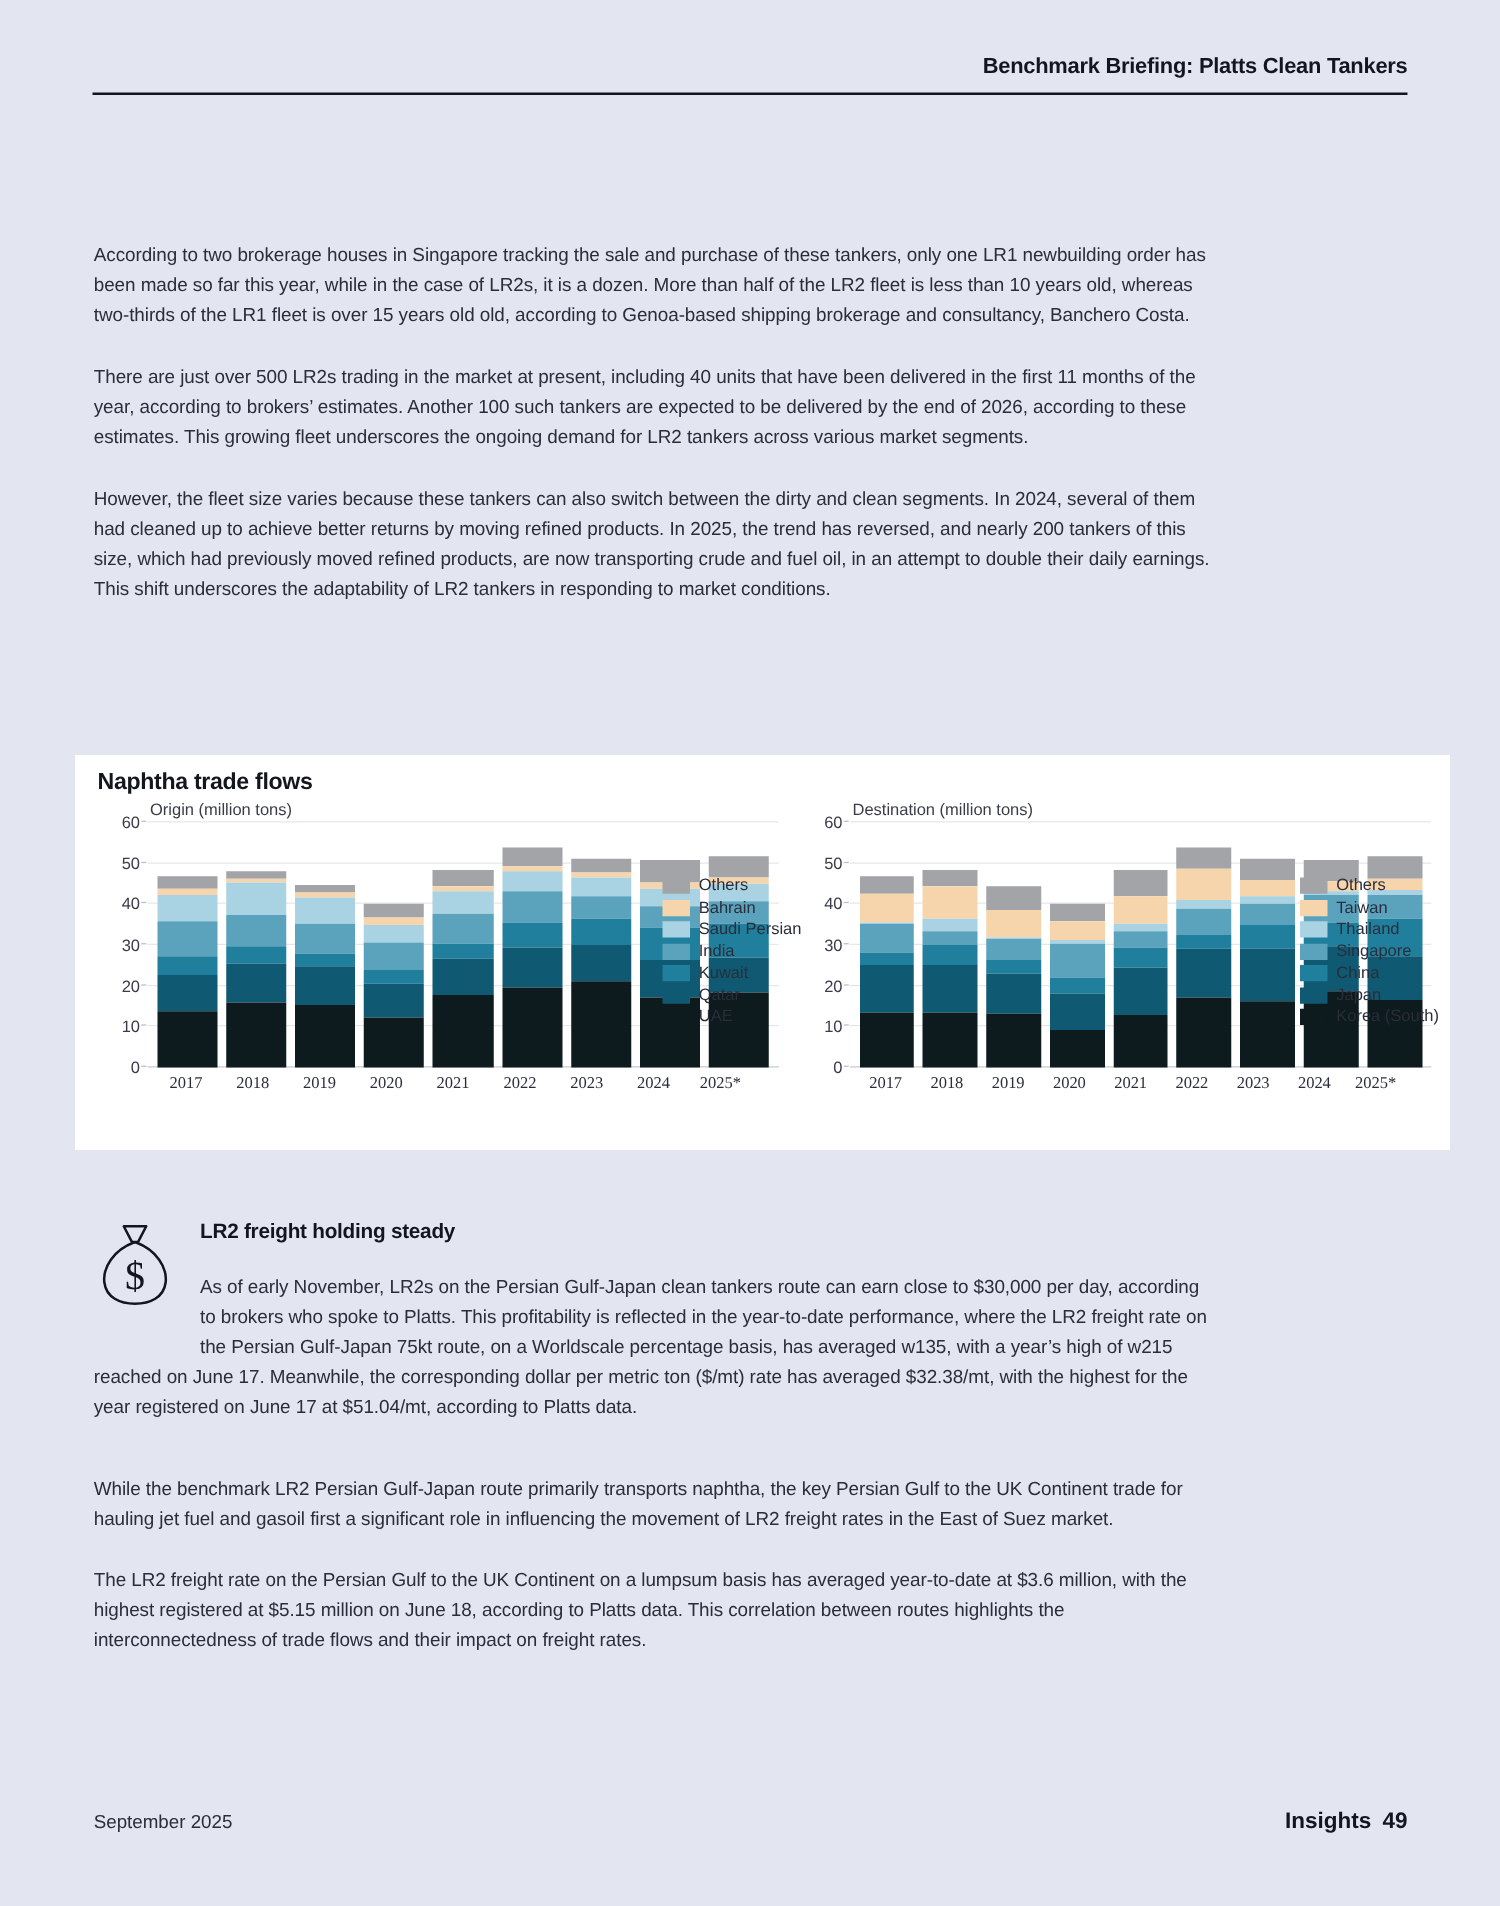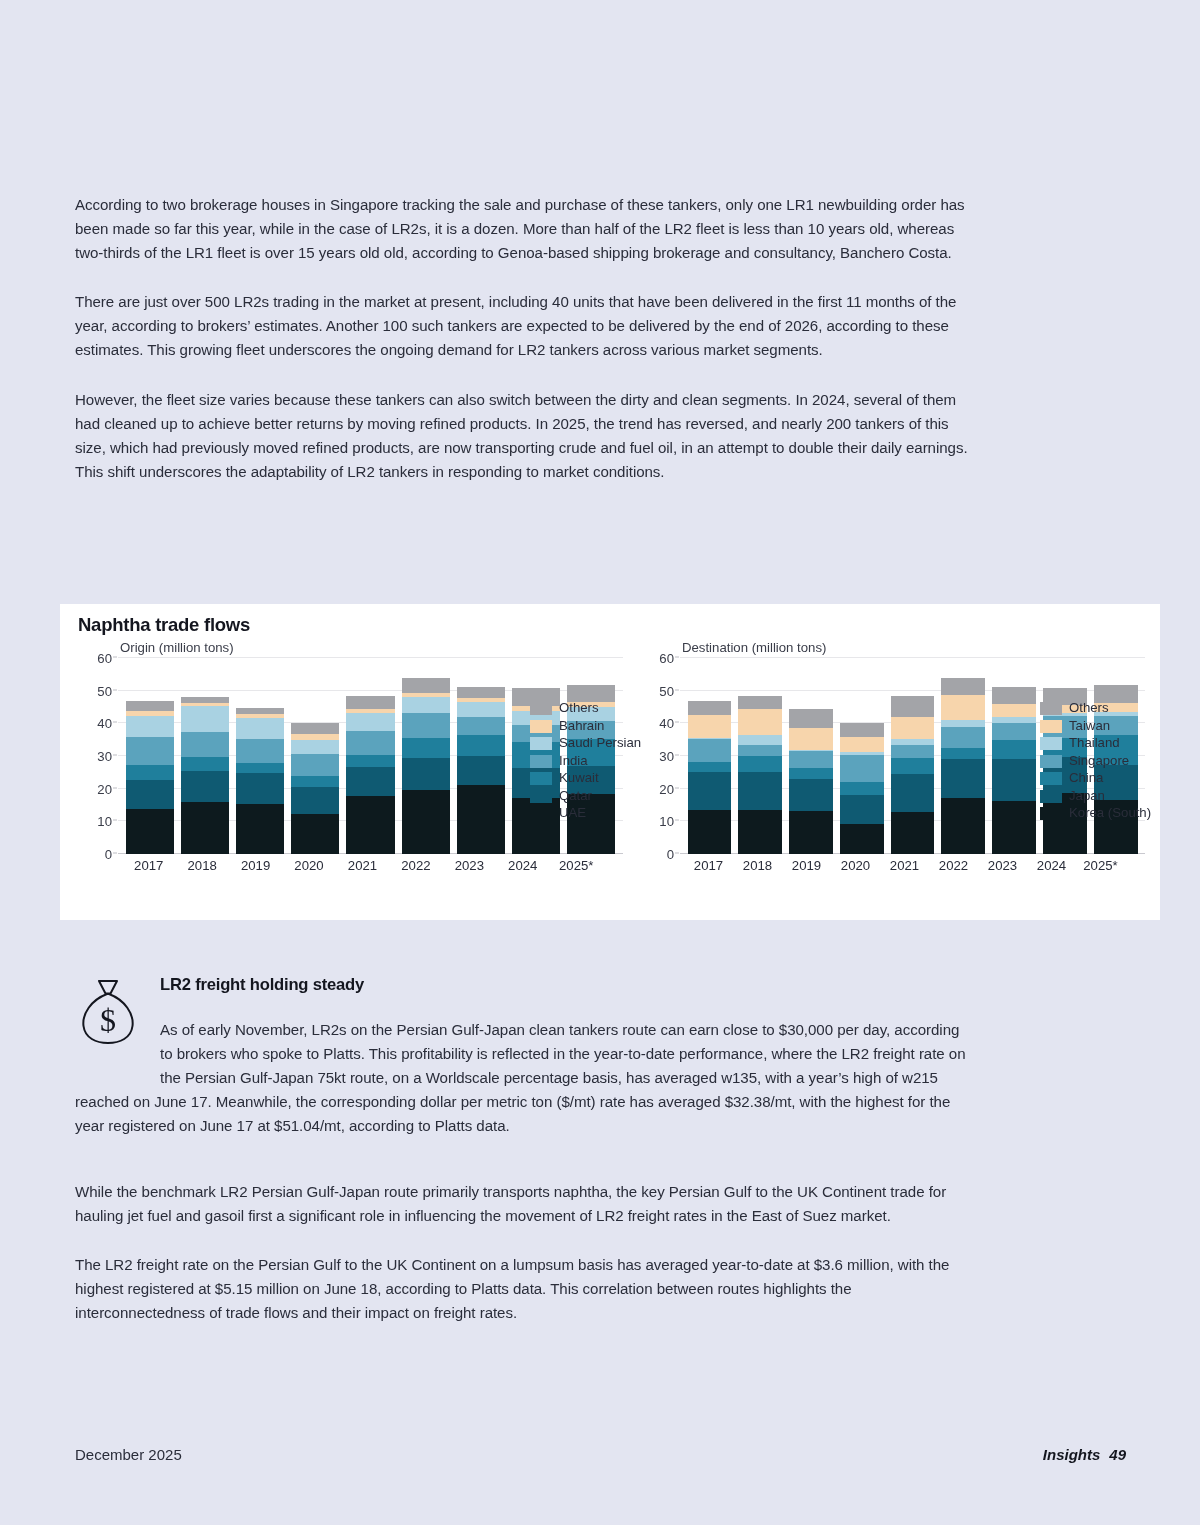--- a/index.html
+++ b/index.html
@@ -78,21 +78,21 @@
     padding:0 4px;
   }
   .barwrap {
     position:relative; height:100%;
     display:flex; flex-direction:column; justify-content:flex-end;
     flex:1 1 0; margin:0 3.5px;
   }
   .seg { width:100%; }
   .xlabels {
     position:absolute; left:40px; right:16px; top:218px;
-    display:flex; justify-content:space-between; padding:0 4px;
+    display:flex; justify-content:space-between; padding:0 4px;font-family:Liberation Serif, serif;
   }
   .xlab {
     flex:1 1 0; margin:0 3.5px; text-align:center;
     font-size:13.2px; color:#2a2d3a; white-space:nowrap;
   }
 
   .legend {
     position:absolute; top:0; display:flex; flex-direction:column; gap:2.5px;
   }
   .legend-left  { left:452px; top:60px; }
@@ -125,29 +125,33 @@
   }
 
   .tail { position:absolute; left:75px; top:1180px; width:900px; }
 
   
   .footer {
     position:absolute; left:75px; top:1446px; width:1051px;
     display:flex; justify-content:space-between; align-items:baseline;
   }
   .footer-left { font-size:15px; color:#2a2d3a; }
-  .footer-right { font-size:15px; color:#14161f;font-style:italic; }
+  .footer-right { font-size:18px; color:#14161f; }
   .footer-right b { font-weight:700; }
   .footer-page { font-weight:700; margin-left:9px; }
 </style>
 </head>
 <body>
 
 <div class="page">
 
+  <div class="header">
+    <div class="header-title">Benchmark Briefing: Platts Clean Tankers</div>
+    <div class="header-rule"></div>
+  </div>
 
   <div class="body-col">
     <p class="para">According to two brokerage houses in Singapore tracking the sale and purchase of these tankers, only one LR1 newbuilding order has been made so far this year, while in the case of LR2s, it is a dozen. More than half of the LR2 fleet is less than 10 years old, whereas two-thirds of the LR1 fleet is over 15 years old old, according to Genoa-based shipping brokerage and consultancy, Banchero Costa.</p>
     <p class="para">There are just over 500 LR2s trading in the market at present, including 40 units that have been delivered in the first 11 months of the year, according to brokers’ estimates. Another 100 such tankers are expected to be delivered by the end of 2026, according to these estimates. This growing fleet underscores the ongoing demand for LR2 tankers across various market segments.</p>
     <p class="para">However, the fleet size varies because these tankers can also switch between the dirty and clean segments. In 2024, several of them had cleaned up to achieve better returns by moving refined products. In 2025, the trend has reversed, and nearly 200 tankers of this size, which had previously moved refined products, are now transporting crude and fuel oil, in an attempt to double their daily earnings. This shift underscores the adaptability of LR2 tankers in responding to market conditions.</p>
   </div>
 
   <div class="chart-card">
     <div class="chart-card-title">Naphtha trade flows</div>
 
@@ -473,19 +477,19 @@
       <span>As of early November, LR2s on the Persian Gulf-Japan clean tankers route can earn close to $30,000 per day, according to  brokers who spoke to Platts. This profitability is reflected in the year-to-date performance, where the LR2 freight rate on the Persian Gulf-Japan 75kt route, on a Worldscale percentage basis, has averaged w135, with a year’s high of w215 reached on June 17. Meanwhile, the corresponding dollar per metric ton ($/mt) rate has averaged $32.38/mt, with the highest for the year registered on June 17 at $51.04/mt, according to Platts data.</span>
     </div>
   </div>
 
   <div class="tail">
     <p class="para">While the benchmark LR2 Persian Gulf-Japan route primarily transports naphtha, the key Persian Gulf to the UK Continent trade for hauling jet fuel and gasoil first a significant role in influencing the movement of LR2 freight rates in the East of Suez market.</p>
     <p class="para">The LR2 freight rate on the Persian Gulf to the UK Continent on a lumpsum basis has averaged year-to-date at $3.6 million, with the highest registered at $5.15 million on June 18, according to Platts data. This correlation between routes highlights the interconnectedness of trade flows and their impact on freight rates.</p>
   </div>
 
   <div class="footer">
-    <div class="footer-left">December 2025</div>
+    <div class="footer-left">September 2025</div>
     <div class="footer-right">
       <b>Insights</b><span class="footer-page">49</span>
     </div>
   </div>
 
 </div>
 
 </body></html>

